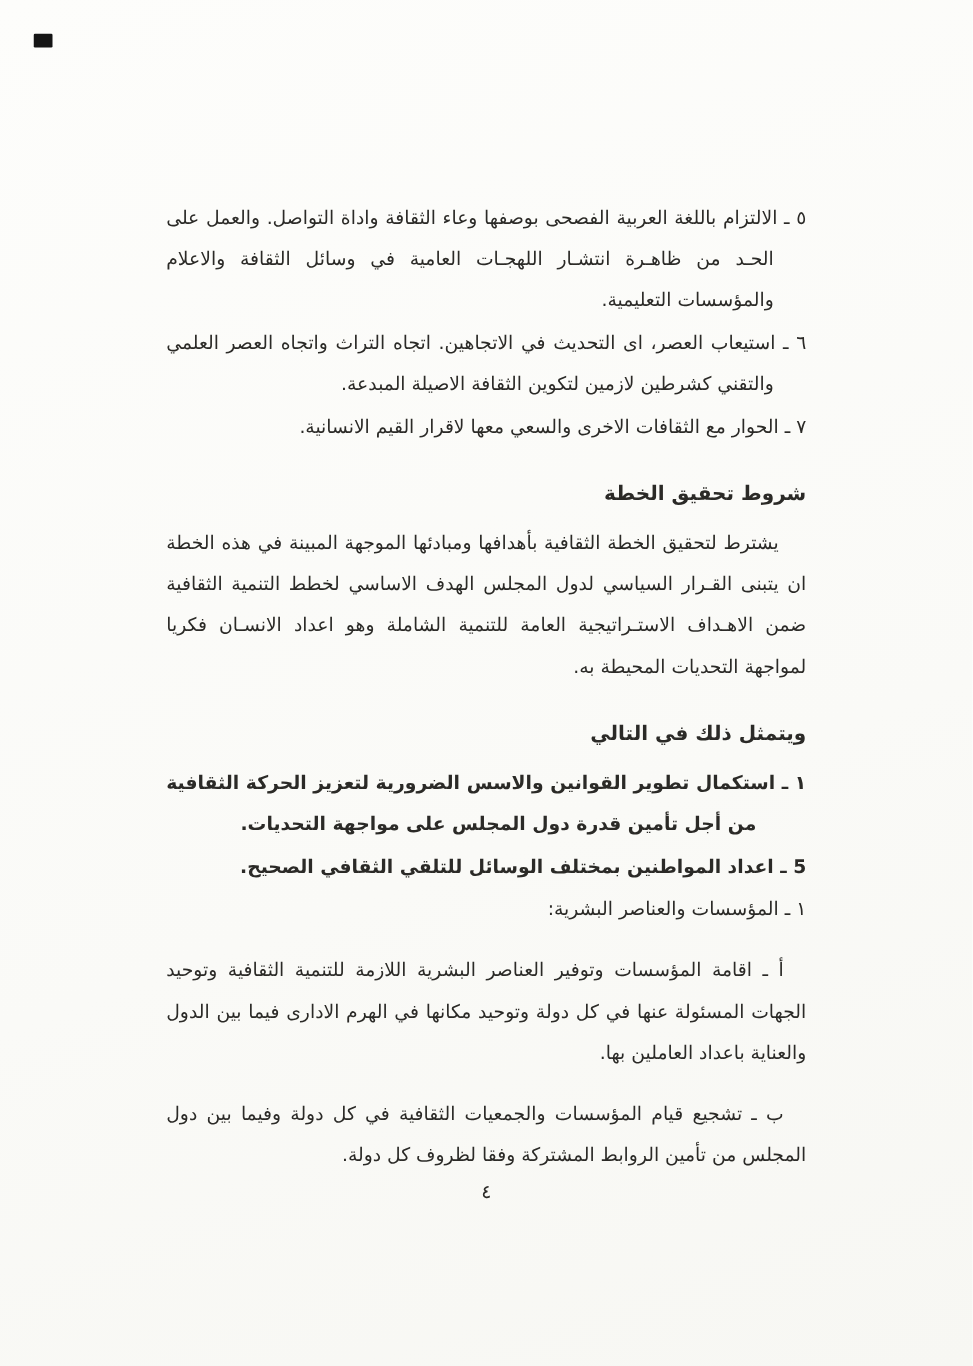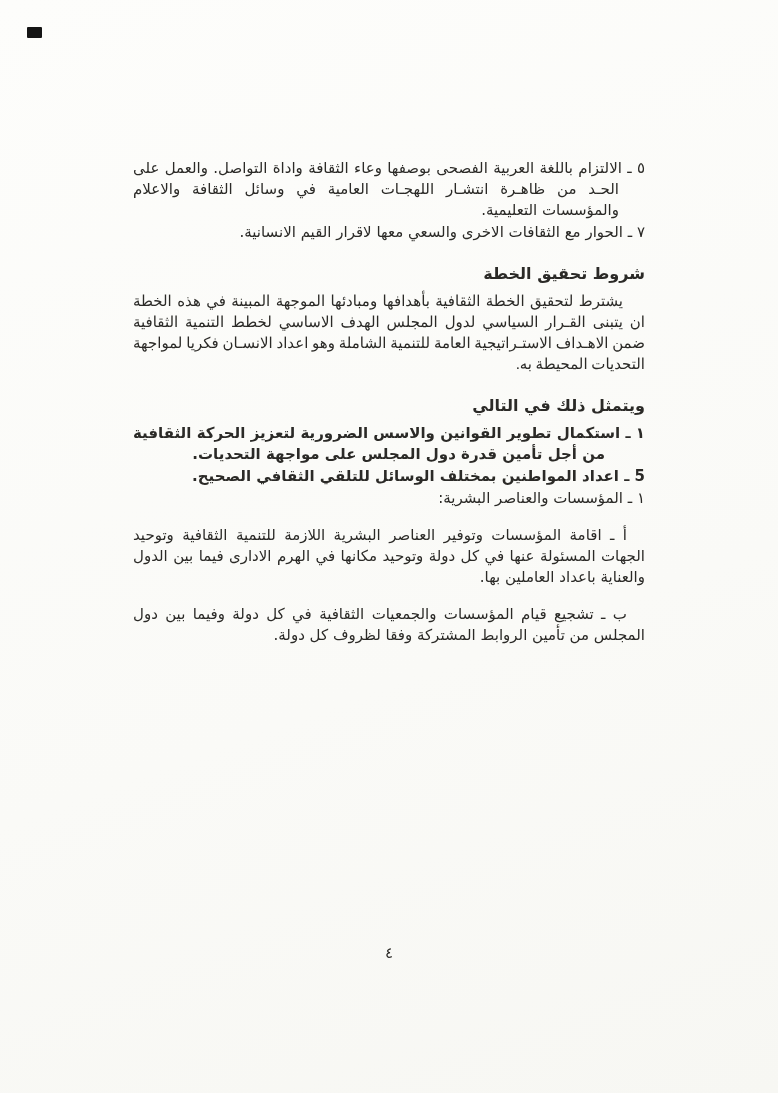--- a/index.html
+++ b/index.html
@@ -30,38 +30,37 @@
     border-radius: 1px;
   }
   .content {
     position: absolute;
     top: 158px;
     right: 133px;
     width: 512px;
     direction: rtl;
     text-align: justify;
     font-size: 15px;
-    line-height: 21px;
+    line-height: 33px;
     letter-spacing: 0.1px;
   }
   .num-item {
     padding-right: 26px;
     text-indent: -26px;
     margin: 0 0 1px 0;
   }
   .doc-heading {
     font-weight: bold;
     font-size: 16px;
     margin: 20px 0 7px 0;
     text-align: right;
   }
   .body-paragraph {
     text-indent: 22px;
     margin: 0;
-    font-family: Liberation Serif, serif;
   }
   .list-item {
     padding-right: 40px;
     text-indent: -40px;
     margin: 0 0 1px 0;
     font-weight: bold;
   }
   .sub-list {
     margin-top: 1px;
   }
@@ -83,20 +82,21 @@
 </head>
 <body>
 
 <div class="page">
 
   <div class="scan-artifact"></div>
 
   <div class="content">
 
     <p class="num-item">٥ ـ الالتزام باللغة العربية الفصحى بوصفها وعاء الثقافة واداة التواصل. والعمل على الحـد من ظاهـرة انتشـار اللهجـات العامية في وسائل الثقافة والاعلام والمؤسسات التعليمية.</p>
+    <p class="num-item">٦ ـ استيعاب العصر، اى التحديث في الاتجاهين. اتجاه التراث واتجاه العصر العلمي والتقني كشرطين لازمين لتكوين الثقافة الاصيلة المبدعة.</p>
     <p class="num-item">٧ ـ الحوار مع الثقافات الاخرى والسعي معها لاقرار القيم الانسانية.</p>
 
     <h2 class="doc-heading">شروط تحقيق الخطة</h2>
     <p class="body-paragraph">يشترط لتحقيق الخطة الثقافية بأهدافها ومبادئها الموجهة المبينة في هذه الخطة ان يتبنى القـرار السياسي لدول المجلس الهدف الاساسي لخطط التنمية الثقافية ضمن الاهـداف الاستـراتيجية العامة للتنمية الشاملة وهو اعداد الانسـان فكريا لمواجهة التحديات المحيطة به.</p>
 
     <h2 class="doc-heading">ويتمثل ذلك في التالي</h2>
     <div>
       <p class="list-item">١ ـ استكمال تطوير القوانين والاسس الضرورية لتعزيز الحركة الثقافية من أجل تأمين قدرة دول المجلس على مواجهة التحديات.</p>
       <p class="list-item">5 ـ اعداد المواطنين بمختلف الوسائل للتلقي الثقافي الصحيح.</p>
     </div>

